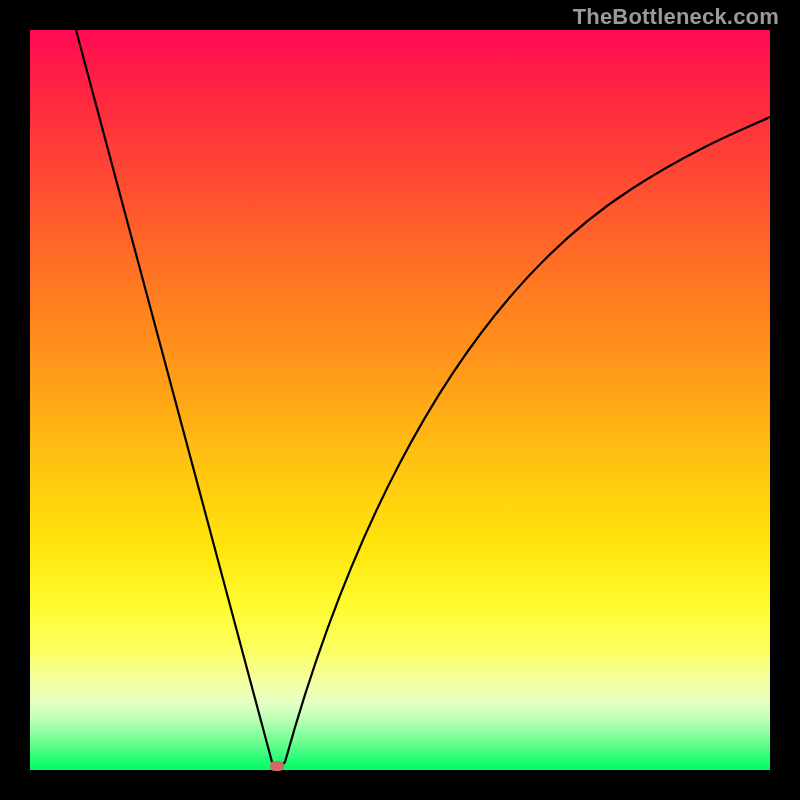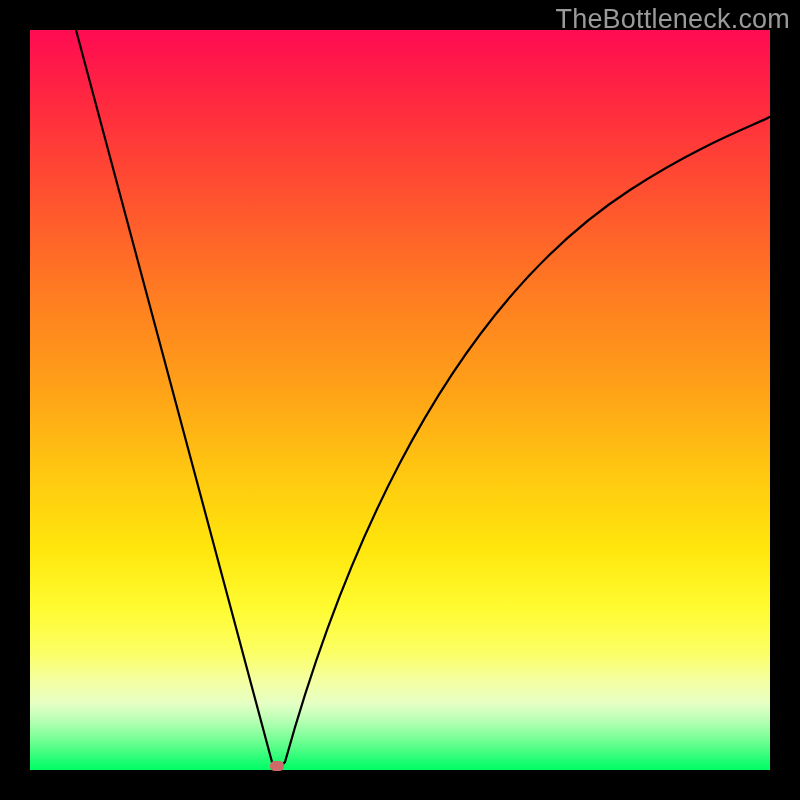--- a/index.html
+++ b/index.html
@@ -53,24 +53,24 @@
     position: absolute;
     width: 14px;
     height: 10px;
     border-radius: 5px / 4px;
     background: #cf6a6a;
     transform: translate(-50%, -50%);
   }
   .watermark {
     position: absolute;
     top: 4px;
-    right: 10px;
+    right: 21px;
     color: #9a9a9a;
-    font-size: 27px;
-    font-weight: 400;
+    font-size: 22px;
+    font-weight: 700;
     letter-spacing: 0.2px;
     user-select: none;
   }
 </style>
 </head>
 <body>
 
 <div class="frame">
   <div class="plot-area">
     <svg class="curve-svg" viewBox="0 0 740 740" preserveAspectRatio="none">

